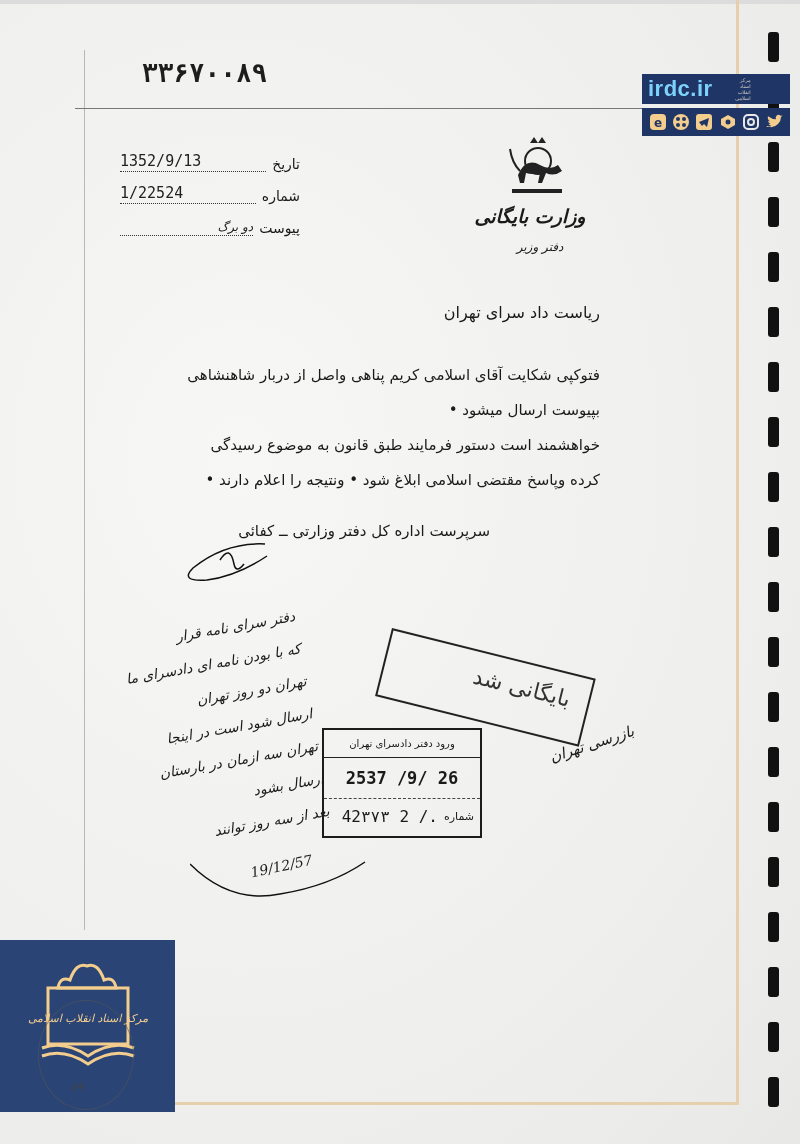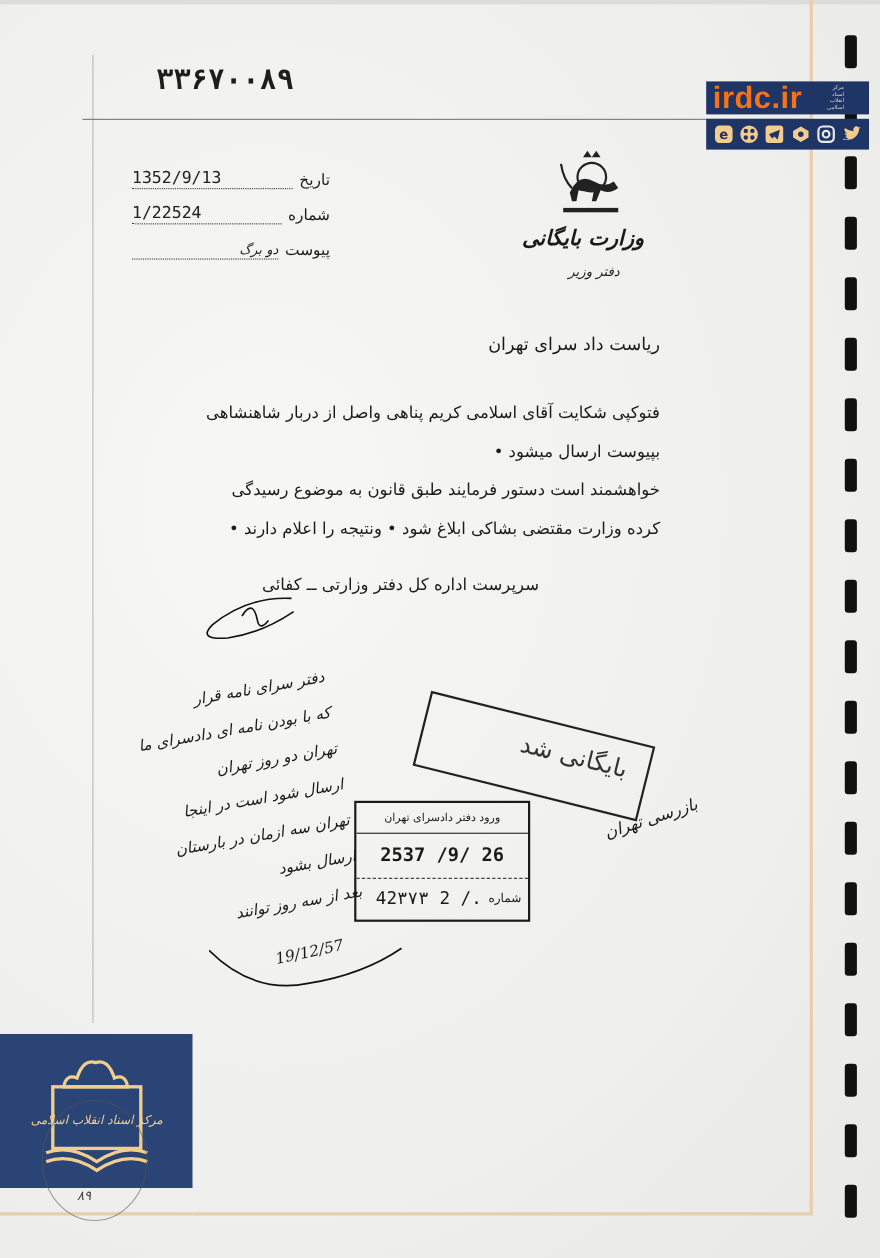--- a/index.html
+++ b/index.html
@@ -64,26 +64,26 @@
 
   .hand-note { position: absolute; left: 92px; top: 600px; width: 200px; direction: rtl; font-family: "DejaVu Serif", serif; font-style: italic; font-size: 14px; line-height: 33px; color: #1a1a1a; transform: rotate(-10deg); transform-origin: right top; }
   .hand-note-side { position: absolute; left: 548px; top: 735px; direction: rtl; font-family: "DejaVu Serif", serif; font-style: italic; font-size: 15px; transform: rotate(-18deg); }
   .hand-date { position: absolute; left: 250px; top: 858px; font-family: "DejaVu Serif", serif; font-style: italic; font-size: 14px; transform: rotate(-12deg); direction: ltr; }
 
   .holes { position: absolute; left: 768px; top: 32px; width: 12px; }
   .hole { width: 11px; height: 30px; background: #111; border-radius: 3px; margin-bottom: 25px; }
 
   .brand-badge { position: absolute; left: 642px; top: 74px; width: 148px; }
   .brand-top { height: 30px; background: #1f3566; display: flex; align-items: center; padding: 0 6px; gap: 8px; }
-  .brand-url { color: #f97316; font-family: "Liberation Sans", sans-serif; font-weight: bold; font-size: 28px; letter-spacing: 0.5px; }
+  .brand-url { color: #7dd3fc; font-family: "Liberation Sans", sans-serif; font-weight: bold; font-size: 22px; letter-spacing: 0.5px; }
   .brand-mini { color: #d7d2c5; font-size: 5px; line-height: 6px; direction: rtl; text-align: right; width: 30px; }
   .brand-icons { margin-top: 4px; height: 28px; background: #1f3566; display: flex; align-items: center; justify-content: space-around; padding: 0 4px; }
   .brand-icon { width: 18px; height: 18px; display: flex; align-items: center; justify-content: center; }
 
-  .archive-logo { position: absolute; left: 0; top: 940px; width: 175px; height: 140px; background: #2a4575; }
+  .archive-logo { position: absolute; left: 0; top: 940px; width: 175px; height: 172px; background: #2a4575; }
   .archive-circle { position: absolute; left: 38px; top: 1000px; width: 96px; height: 110px; border-radius: 50%; border: 1px solid #555; opacity: 0.55; }
   .circle-num { position: absolute; left: 70px; top: 1080px; font-size: 12px; color: #444; font-style: italic; }
 </style>
 </head>
 <body>
 
 <div class="page">
   <div class="top-edge"></div>
   <div class="left-fold"></div>
   <div class="frame-v"></div>
@@ -114,21 +114,21 @@
     <path d="M18 40 q8 -18 22 -10 q10 6 18 0 l4 6 q-8 6 -16 2 l-4 10 h-4 l2 -10 q-8 2 -14 0 l-2 10 h-4 z" fill="#222"></path>
     <path d="M10 14 q2 14 10 22" stroke="#222" stroke-width="2" fill="none"></path>
     <rect x="12" y="54" width="50" height="4" fill="#222"></rect>
   </svg>
   <div class="ministry">وزارت بایگانی</div>
   <div class="ministry-sub">دفتر وزیر</div>
 
   <div class="body-text">
     <div class="addressee">ریاست داد سرای تهران</div>
     <p class="para">فتوکپی شکایت آقای اسلامی کریم پناهی واصل از دربار شاهنشاهی بپیوست ارسال میشود •</p>
-    <p class="para">خواهشمند است دستور فرمایند طبق قانون به موضوع رسیدگی کرده وزارت مقتضی بشاکی ابلاغ شود • ونتیجه را اعلام دارند •</p>
+    <p class="para">خواهشمند است دستور فرمایند طبق قانون به موضوع رسیدگی کرده وپاسخ مقتضی اسلامی ابلاغ شود • ونتیجه را اعلام دارند •</p>
   </div>
 
   <div class="signature-line">سرپرست اداره کل دفتر وزارتی ــ کفائی</div>
   <svg class="scrawl-sig" width="90" height="50" viewBox="0 0 90 50">
     <path d="M85 4 q-40 -2 -72 24 q-14 14 14 12 q30 -4 60 -24" fill="none" stroke="#111" stroke-width="1.5"></path>
     <path d="M40 20 q10 -16 14 4 q2 10 10 0" fill="none" stroke="#111" stroke-width="1.5"></path>
   </svg>
 
   <div class="stamp-outline">بایگانی شد</div>
 

